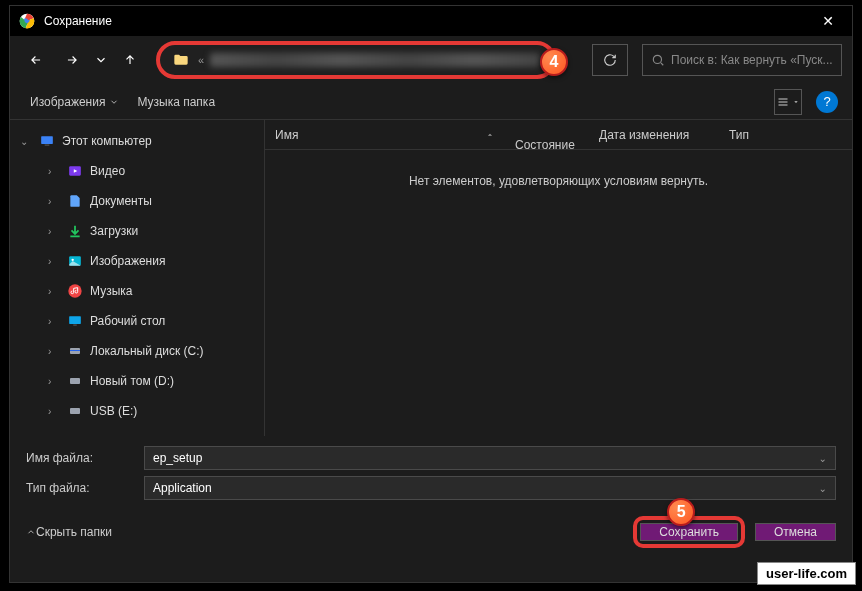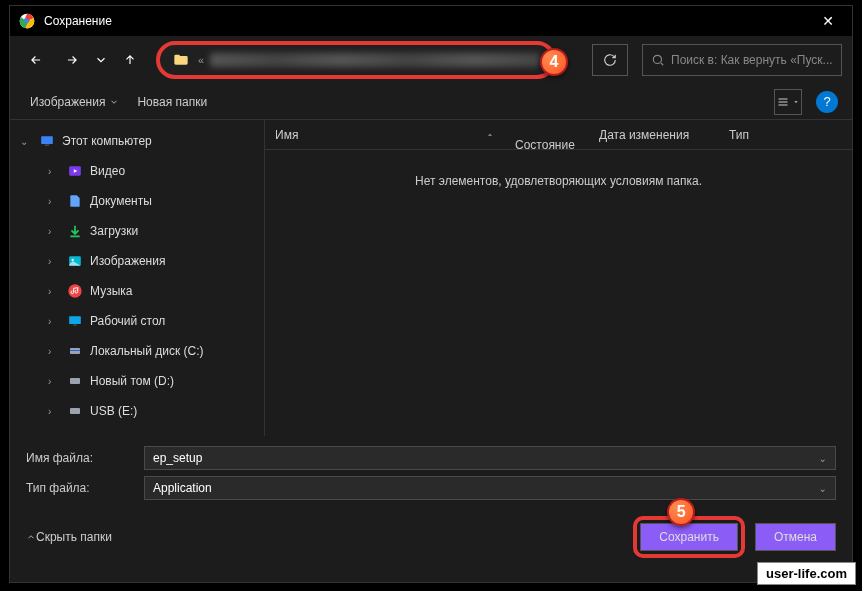--- a/index.html
+++ b/index.html
@@ -43,21 +43,21 @@
 .empty-msg { text-align: center; color: #ccc; font-size: 12px; padding-top: 24px; }
 .bottom-panel { padding: 10px 16px 4px; }
 .field-row { display: flex; align-items: center; margin-bottom: 6px; }
 .field-label { width: 118px; text-align: left; color: #ccc; font-size: 12px; padding-right: 8px; }
 .field-input { flex: 1; height: 24px; background: #2a2a2a; border: 1px solid #4a4a4a; color: #fff; font-size: 12px; padding: 0 8px; display: flex; align-items: center; justify-content: space-between; cursor: text; }
 .field-input.combo { cursor: pointer; }
 .field-input .dd { color: #999; font-size: 10px; }
 .footer { display: flex; align-items: center; padding: 6px 16px 10px; position: relative; }
 .hide-folders { color: #ccc; font-size: 12px; display: flex; align-items: center; cursor: pointer; }
 .footer-spacer { flex: 1; }
-.btn { height: 28px; padding: 0 18px; background: #8b5cf6; border: 1px solid #555; color: #ddd; font-size: 12px; display: flex; align-items: center; cursor: pointer; }
+.btn { height: 18px; padding: 0 18px; background: #701a75; border: 1px solid #555; color: #ddd; font-size: 12px; display: flex; align-items: center; cursor: pointer; }
 .save-wrap { position: relative; border: 4px solid #e53935; border-radius: 10px; padding: 3px; margin-right: 10px; }
 .badge-5 { top: -22px; left: 30px; }
 .watermark { position: absolute; bottom: 6px; right: 6px; background: #fff; color: #000; font-size: 13px; font-weight: bold; padding: 3px 8px; border: 1px solid #888; }
 </style>
 </head>
 <body>
 
 <div class="window">
 
   <div class="titlebar">
@@ -120,21 +120,21 @@
     </div>
   </div>
 
   <div class="toolbar">
     <div class="tb-btn">
       <span>Изображения</span>
       <svg width="10" height="10" viewBox="0 0 24 24" fill="none" stroke="#ccc" stroke-width="2">
           <path d="M6 9l6 6 6-6"></path>
         </svg>
     </div>
-    <div class="tb-btn">Новая папки</div>
+    <div class="tb-btn">Музыка папка</div>
     <div class="tb-spacer"></div>
     <div class="tb-icon-btn">
         <svg width="14" height="12" viewBox="0 0 24 24" fill="none" stroke="#ccc" stroke-width="2">
           <path d="M3 6h18M3 12h18M3 18h18"></path>
         </svg>
         <svg width="8" height="8" viewBox="0 0 24 24" fill="#ccc" style="margin-left:2px">
           <path d="M7 10l5 5 5-5z"></path>
         </svg>
       </div>
     <div class="help-btn">?</div>
@@ -246,21 +246,21 @@
         <div class="col col-name">
             <span>Имя</span>
             <svg width="10" height="10" viewBox="0 0 24 24" fill="#999" style="margin-left:auto">
               <path d="M7 14l5-5 5 5z"></path>
             </svg>
           </div>
         <div class="col col-state">Состояние</div>
         <div class="col col-date">Дата изменения</div>
         <div class="col col-type">Тип</div>
       </div>
-      <div class="empty-msg">Нет элементов, удовлетворяющих условиям папка.</div>
+      <div class="empty-msg">Нет элементов, удовлетворяющих условиям вернуть.</div>
     </div>
   </div>
 
   <div class="bottom-panel">
     <div class="field-row">
       <div class="field-label">Имя файла:</div>
       <div class="field-input">
           <span>ep_setup</span>
           <span class="dd">⌄</span>
         </div>

